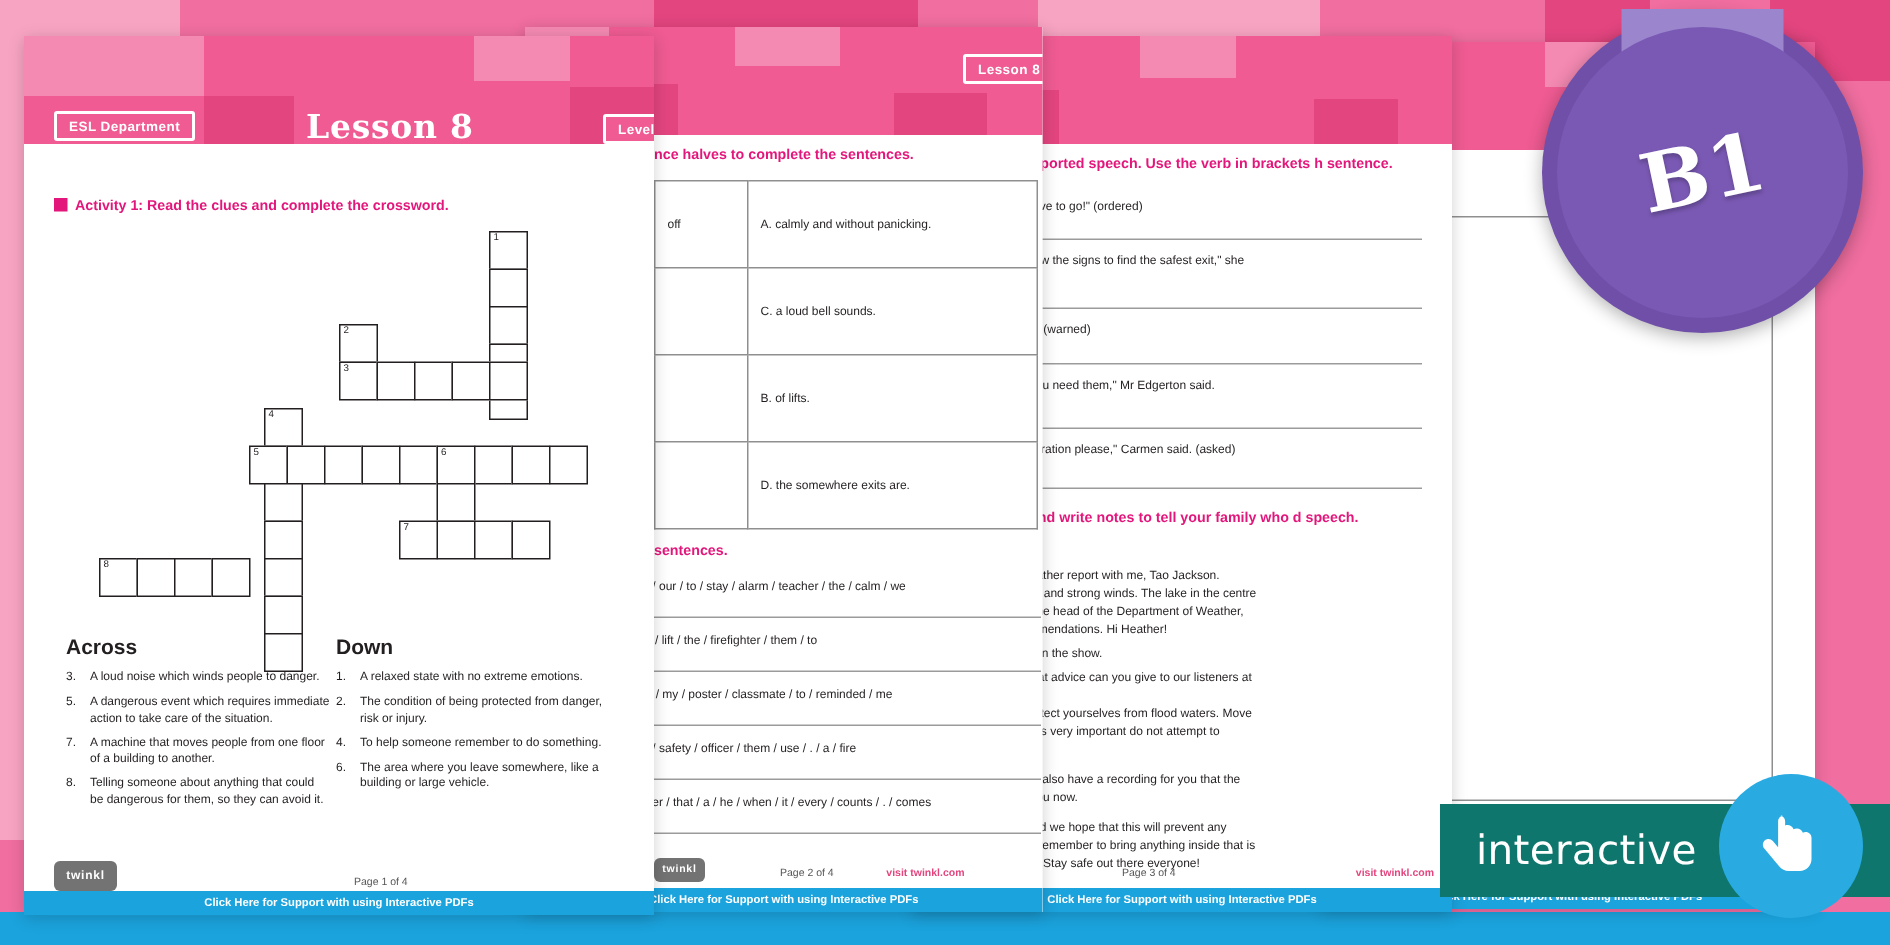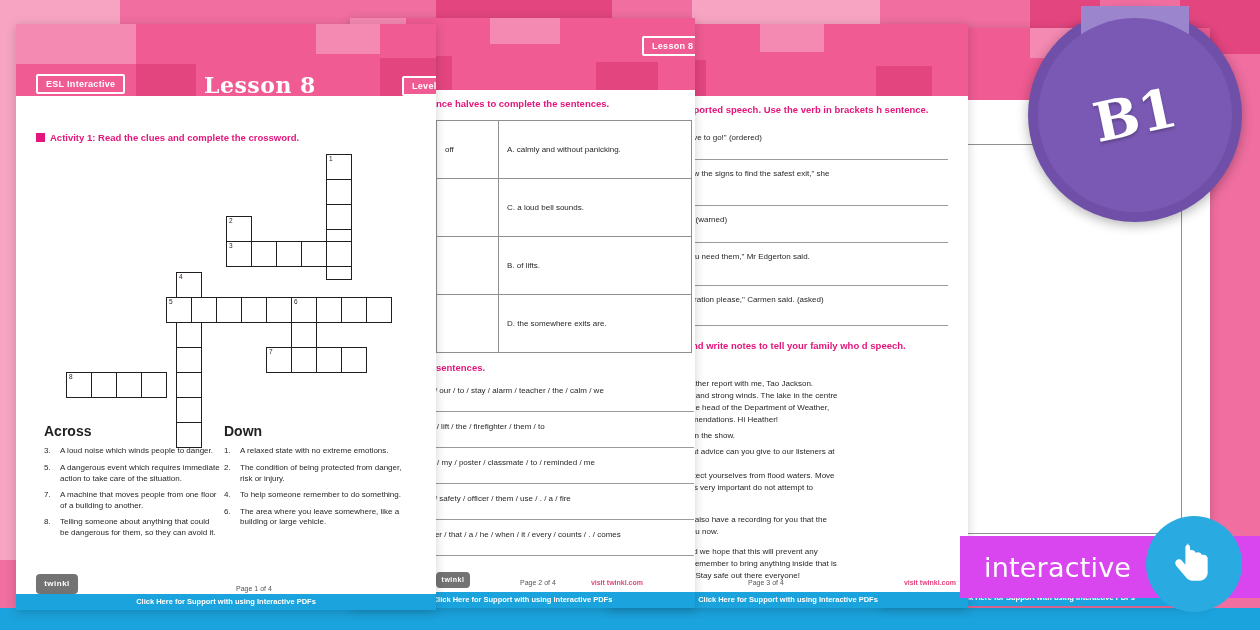--- a/index.html
+++ b/index.html
@@ -151,21 +151,21 @@
     position:absolute; inset:0; display:flex; align-items:center; justify-content:center;
     color:#ffffff; font-size:54px; font-weight:bold;
     font-family:"DejaVu Serif", serif;
     transform:rotate(-12deg);
     text-shadow:0 2px 3px rgba(0,0,0,.25);
   }
 
   
   #interactive-tag {
     position:absolute; right:0; bottom:32px; width:300px; height:62px;
-    background:#d946ef; display:flex; align-items:center;
+    background:#0f766e; display:flex; align-items:center;
   }
   #interactive-tag .label {
     color:#fff; font-size:27px; padding-left:24px; letter-spacing:.2px;
     font-family:"DejaVu Sans", sans-serif;
   }
   #interactive-circle {
     position:absolute; right:18px; bottom:18px; width:96px; height:96px;
     border-radius:50%; background:#29ABE2; display:flex; align-items:center;
     justify-content:center;
   }
@@ -314,21 +314,21 @@
     <div class="footer-bar">Click Here for Support with using Interactive PDFs</div>
   </div>
 
   <div class="sheet" id="page1">
     <div class="hdr-band">
       <div class="sq" style="left:0;top:0;width:120px;height:40px;"></div>
       <div class="sq d" style="left:120px;top:40px;width:60px;height:32px;"></div>
       <div class="sq" style="left:300px;top:0;width:64px;height:30px;"></div>
       <div class="sq d" style="left:364px;top:34px;width:56px;height:38px;"></div>
     </div>
-    <div class="pill" style="left:20px;top:50px;">ESL Interactive</div>
+    <div class="pill" style="left:20px;top:50px;">ESL Department</div>
     <div class="lesson-title" style="left:188px;top:48px;">Lesson 8</div>
     <div class="pill" style="left:386px;top:52px;">Level 10</div>
 
     <div class="body">
       <div class="act-title" style="left:20px;top:36px;">
         <span class="marker"></span><span>Activity 1: Read the clues and complete the crossword.</span>
       </div>
 
       <div class="crossword" style="left:20px;top:58px;width:380px;height:270px;">
 

